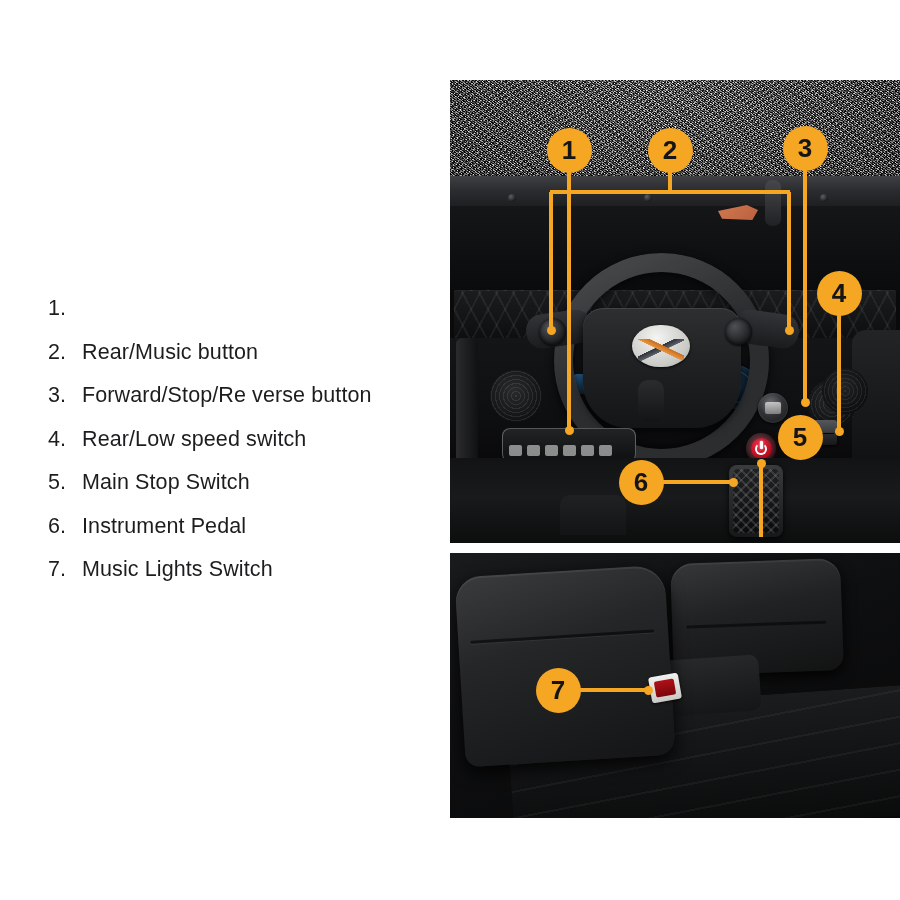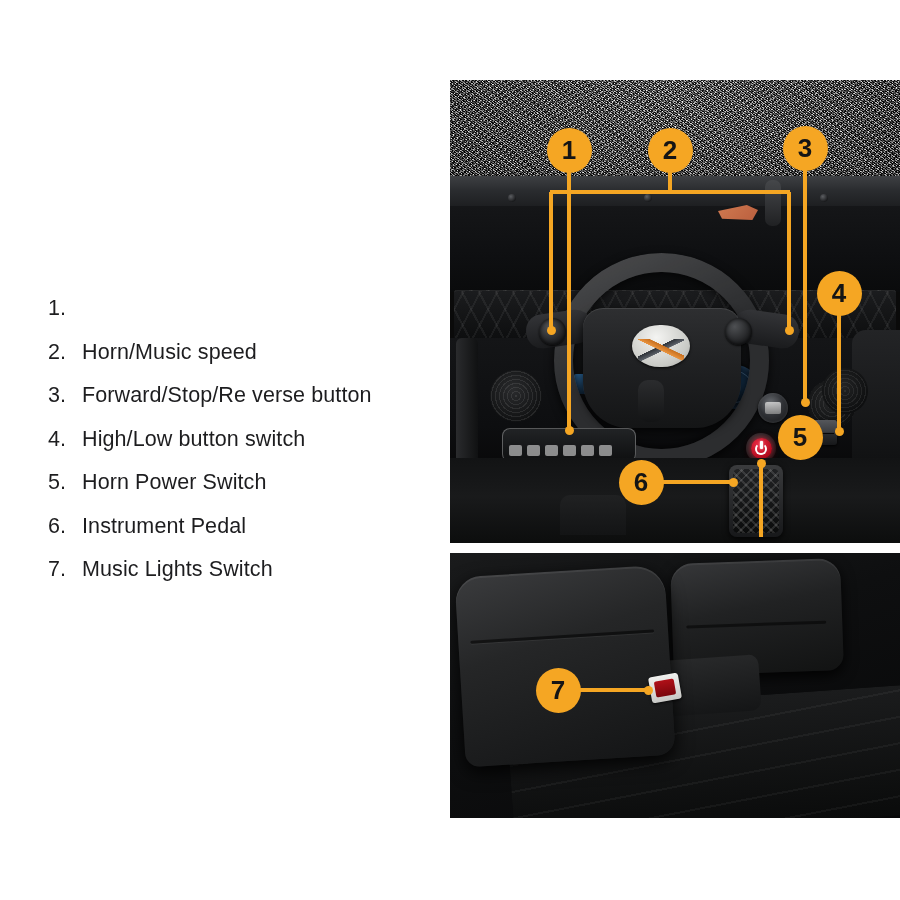--- a/index.html
+++ b/index.html
@@ -531,36 +531,36 @@
 <div class="page">
 
   <div class="legend">
 
     <div class="legend-item">
       <span class="legend-num">1.</span>
     </div>
 
     <div class="legend-item">
       <span class="legend-num">2.</span>
-      <span class="legend-label">Horn/Music speed</span>
+      <span class="legend-label">Rear/Music button</span>
     </div>
 
     <div class="legend-item">
       <span class="legend-num">3.</span>
       <span class="legend-label">Forward/Stop/Re verse button</span>
     </div>
 
     <div class="legend-item">
       <span class="legend-num">4.</span>
-      <span class="legend-label">High/Low button switch</span>
+      <span class="legend-label">Rear/Low speed switch</span>
     </div>
 
     <div class="legend-item">
       <span class="legend-num">5.</span>
-      <span class="legend-label">Horn Power Switch</span>
+      <span class="legend-label">Main Stop Switch</span>
     </div>
 
     <div class="legend-item">
       <span class="legend-num">6.</span>
       <span class="legend-label">Instrument Pedal</span>
     </div>
 
     <div class="legend-item">
       <span class="legend-num">7.</span>
       <span class="legend-label">Music Lights Switch</span>

